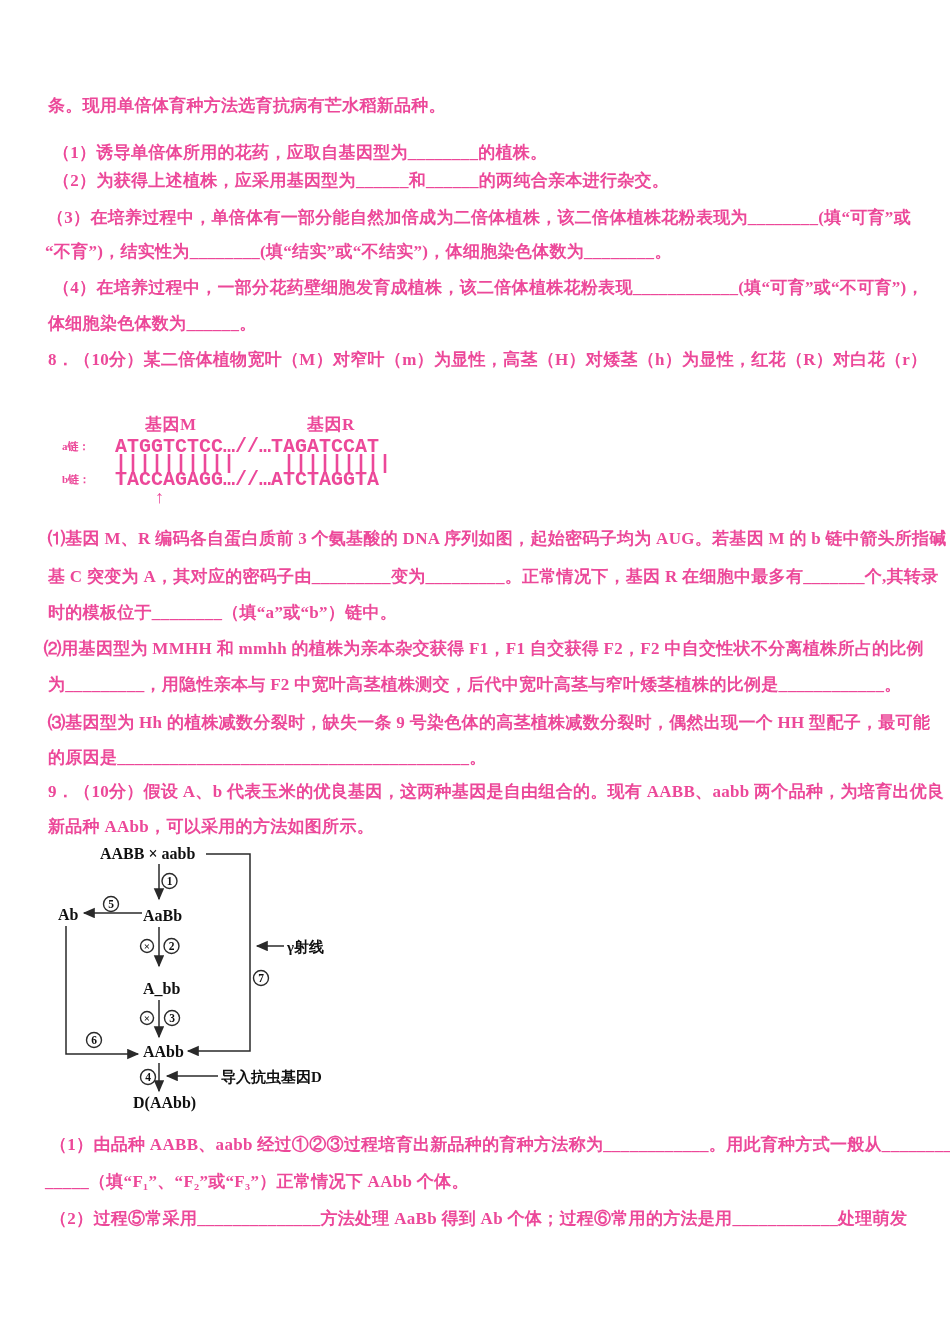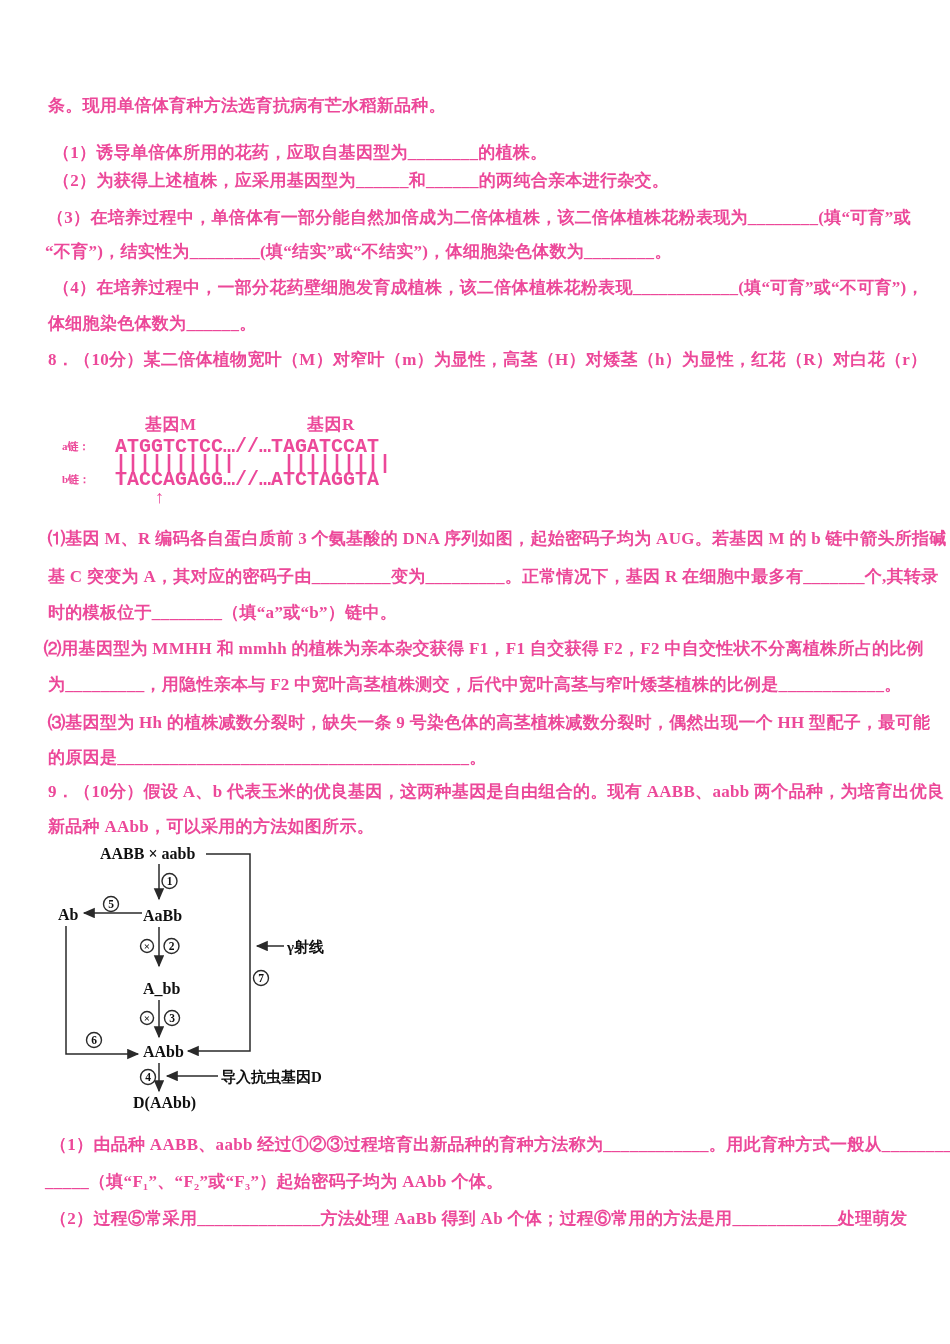--- a/index.html
+++ b/index.html
@@ -41,21 +41,21 @@
   <div class="ln" style="left:48px;top:528px">⑴基因 M、R 编码各自蛋白质前 3 个氨基酸的 DNA 序列如图，起始密码子均为 AUG。若基因 M 的 b 链中箭头所指碱</div>
   <div class="ln" style="left:48px;top:566px">基 C 突变为 A，其对应的密码子由_________变为_________。正常情况下，基因 R 在细胞中最多有_______个,其转录</div>
   <div class="ln" style="left:48px;top:602px">时的模板位于________（填“a”或“b”）链中。</div>
   <div class="ln" style="left:44px;top:638px">⑵用基因型为 MMHH 和 mmhh 的植株为亲本杂交获得 F1，F1 自交获得 F2，F2 中自交性状不分离植株所占的比例</div>
   <div class="ln" style="left:48px;top:674px">为_________，用隐性亲本与 F2 中宽叶高茎植株测交，后代中宽叶高茎与窄叶矮茎植株的比例是____________。</div>
   <div class="ln" style="left:48px;top:712px">⑶基因型为 Hh 的植株减数分裂时，缺失一条 9 号染色体的高茎植株减数分裂时，偶然出现一个 HH 型配子，最可能</div>
   <div class="ln" style="left:48px;top:747px">的原因是________________________________________。</div>
   <div class="ln" style="left:48px;top:781px">9．（10分）假设 A、b 代表玉米的优良基因，这两种基因是自由组合的。现有 AABB、aabb 两个品种，为培育出优良</div>
   <div class="ln" style="left:48px;top:816px">新品种 AAbb，可以采用的方法如图所示。</div>
   <div class="ln" style="left:50px;top:1134px">（1）由品种 AABB、aabb 经过①②③过程培育出新品种的育种方法称为____________。用此育种方式一般从________</div>
-  <div class="ln" style="left:45px;top:1171px">_____（填“F₁”、“F₂”或“F₃”）起始密码子均为 AAbb 个体。</div>
+  <div class="ln" style="left:45px;top:1171px">_____（填“F₁”、“F₂”或“F₃”）正常情况下 AAbb 个体。</div>
   <div class="ln" style="left:50px;top:1208px">（2）过程⑤常采用______________方法处理 AaBb 得到 Ab 个体；过程⑥常用的方法是用____________处理萌发</div>
 
   <div class="dna">
     <span class="gene-label" style="left:83px;top:0px">基因M</span>
     <span class="gene-label" style="left:245px;top:0px">基因R</span>
     <span class="strand-label" style="left:0px;top:26px">a链：</span>
     <span class="seq" style="left:53px;top:25px">ATGGTCTCC…//…TAGATCCAT</span>
     <span class="seq" style="left:53px;top:42px">||||||||||    |||||||||</span>
     <span class="strand-label" style="left:0px;top:59px">b链：</span>
     <span class="seq" style="left:53px;top:58px">TACCAGAGG…//…ATCTAGGTA</span>

